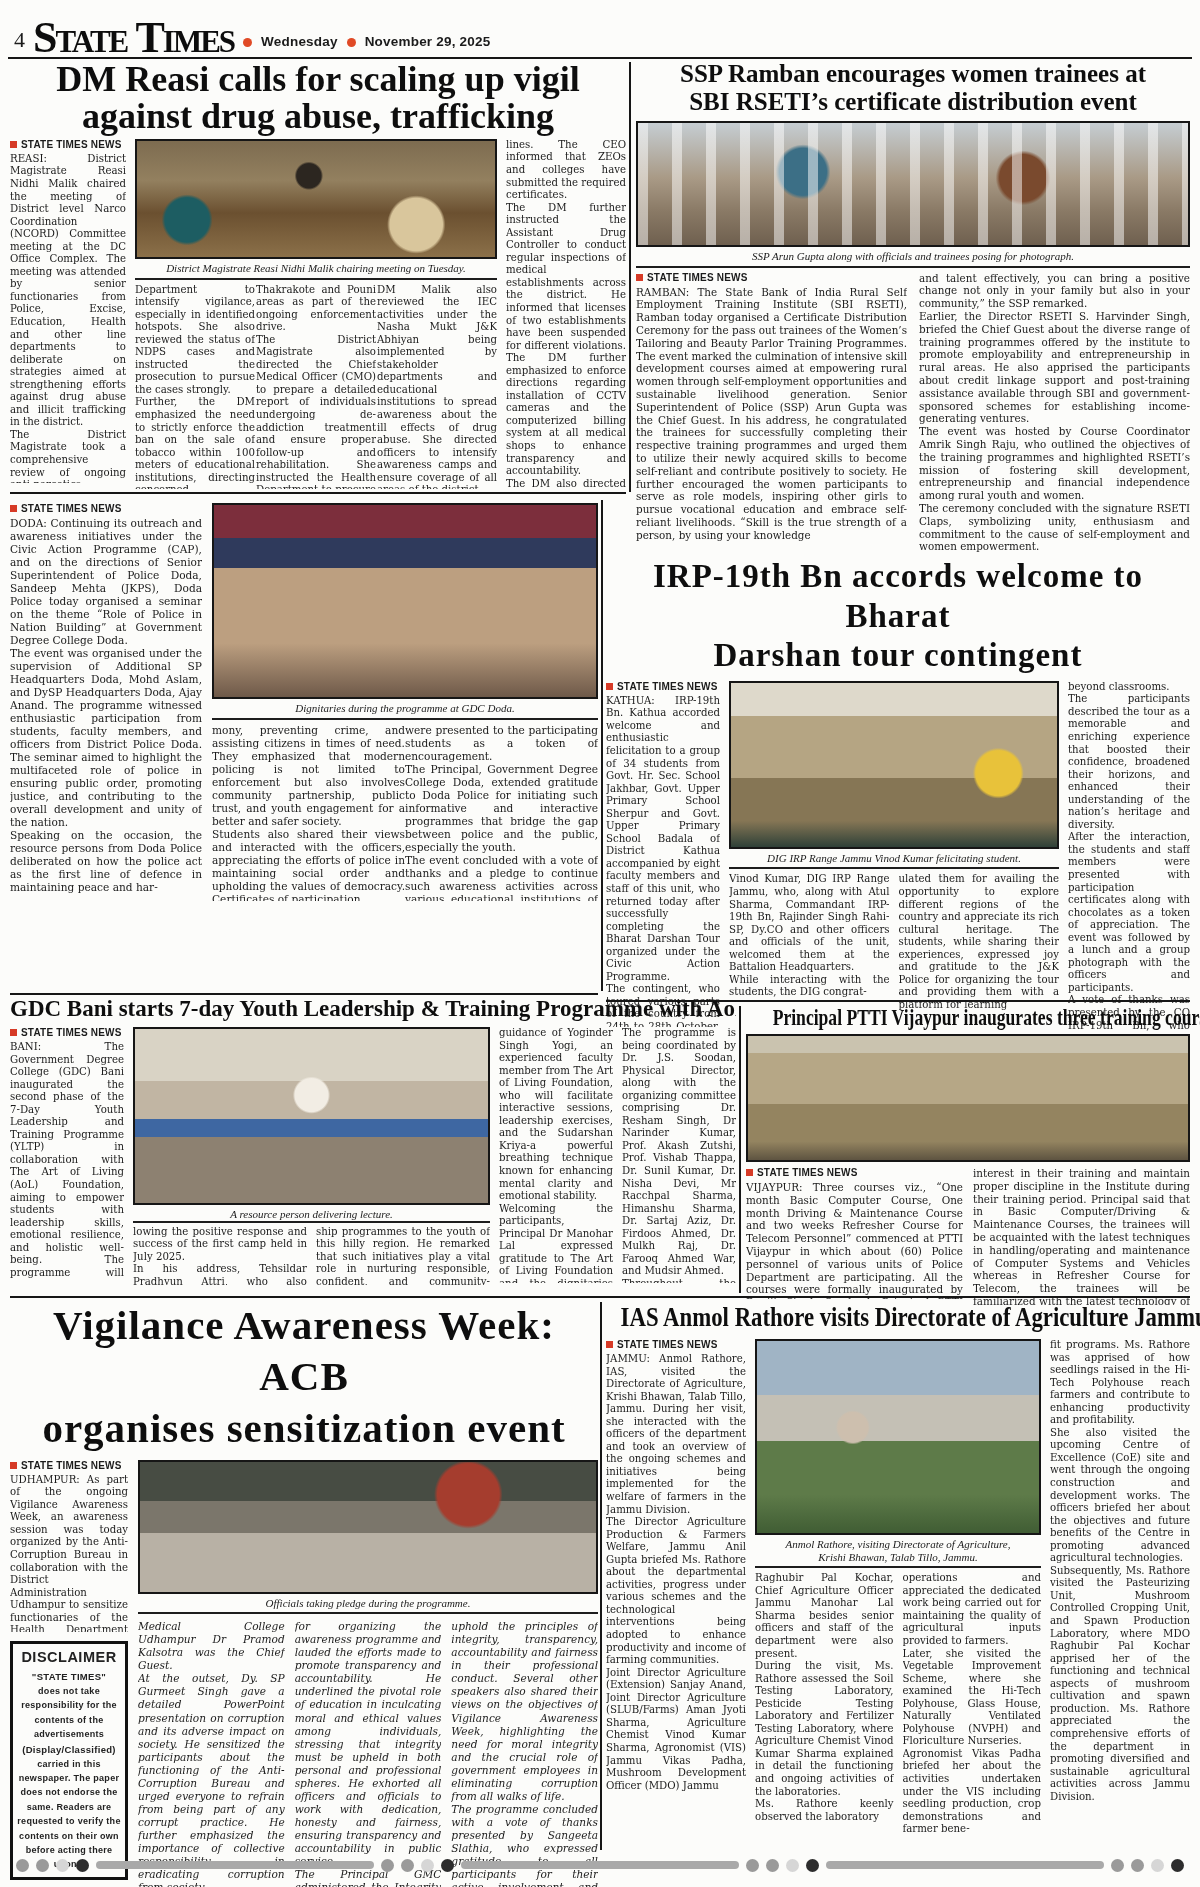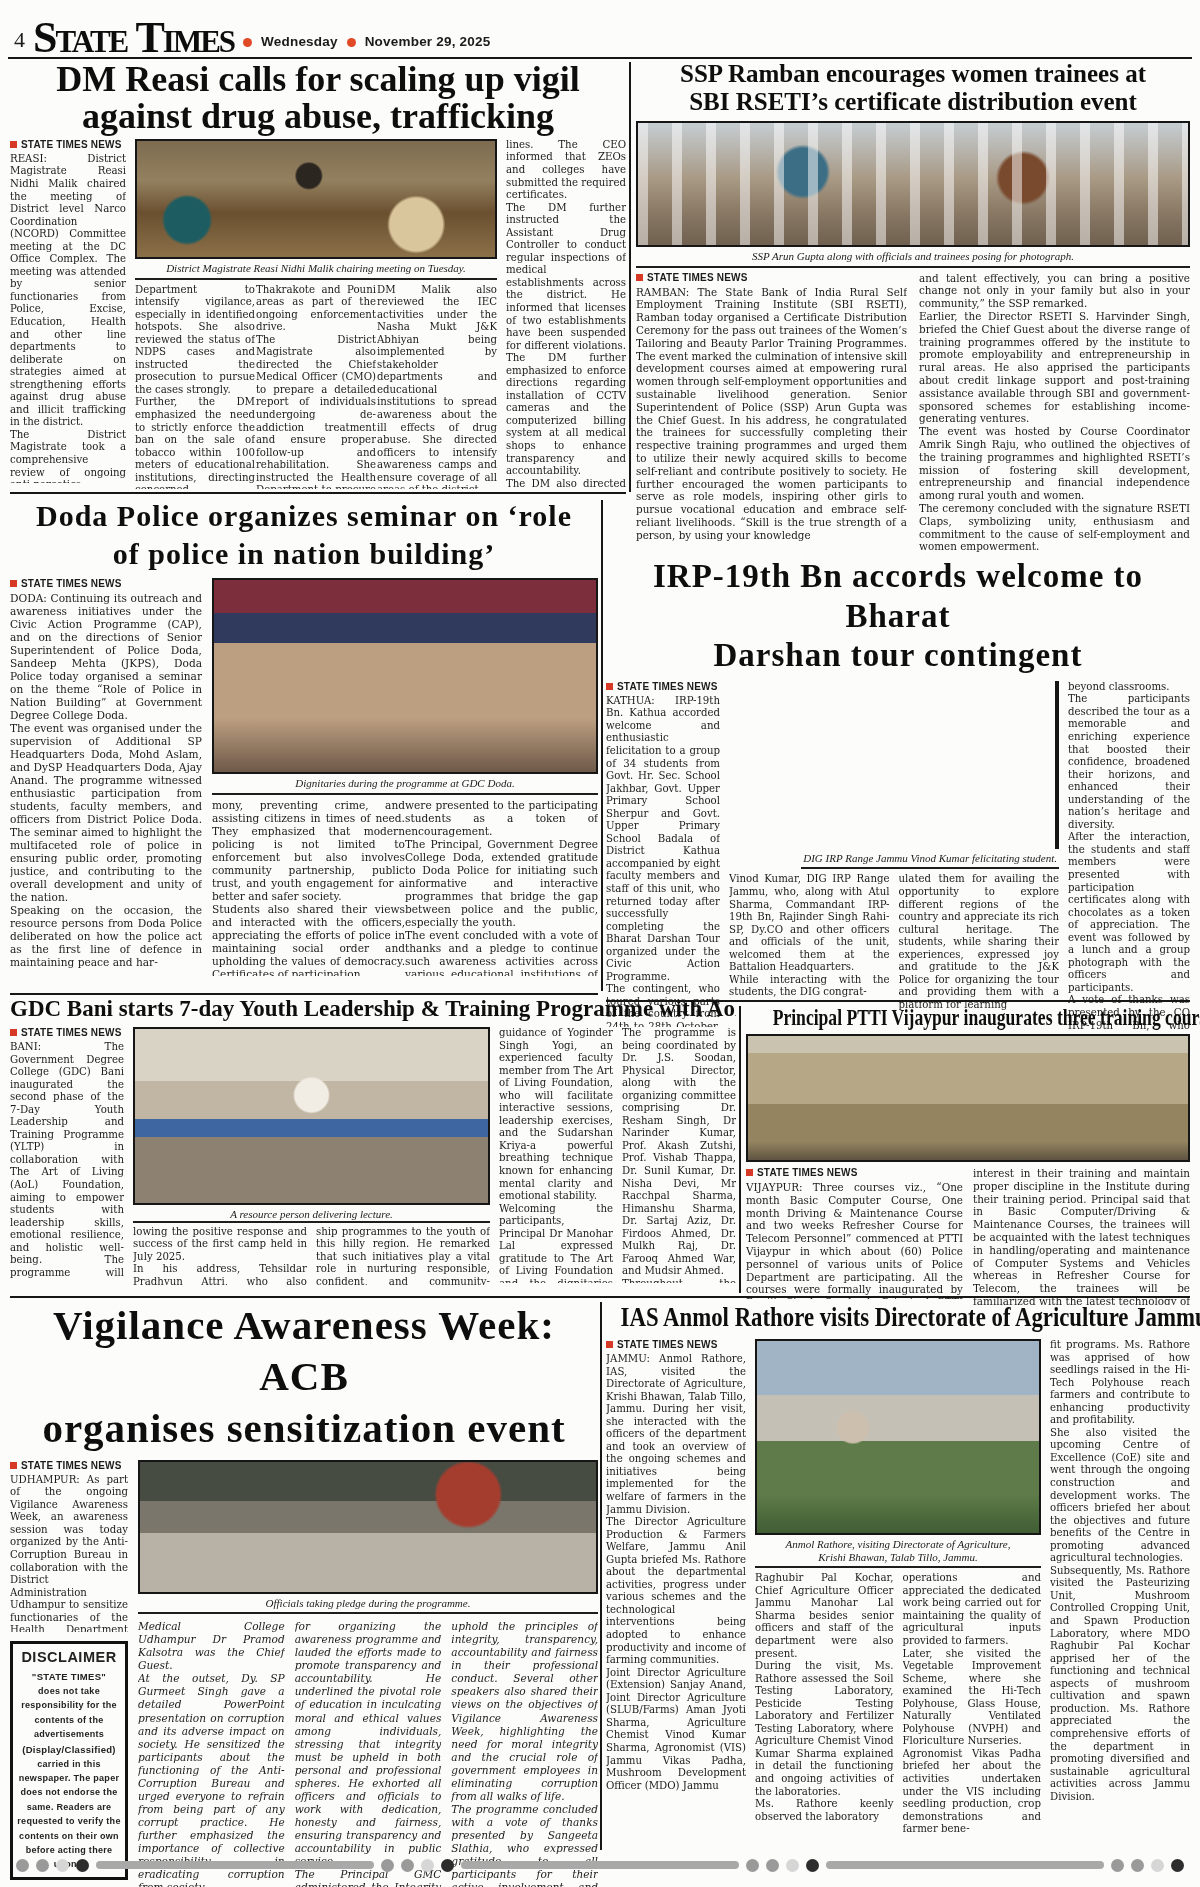--- a/index.html
+++ b/index.html
@@ -135,22 +135,20 @@
         <div class="col" style="height:268px;font-size:10.4px;">RAMBAN: The State Bank of India Rural Self Employment Training Institute (SBI RSETI), Ramban today organised a Certificate Distribution Ceremony for the pass out trainees of the Women’s Tailoring and Beauty Parlor Training Programmes. The event marked the culmination of intensive skill development courses aimed at empowering rural women through self-employment opportunities and sustainable livelihood generation. Senior Superintendent of Police (SSP) Arun Gupta was the Chief Guest. In his address, he congratulated the trainees for successfully completing their respective training programmes and urged them to utilize their newly acquired skills to become self-reliant and contribute positively to society. He further encouraged the women participants to serve as role models, inspiring other girls to pursue vocational education and embrace self-reliant livelihoods. “Skill is the true strength of a person, by using your knowledge</div>
       </div>
       <div class="col" style="flex:1;font-size:10.4px;">and talent effectively, you can bring a positive change not only in your family but also in your community,” the SSP remarked.
 Earlier, the Director RSETI S. Harvinder Singh, briefed the Chief Guest about the diverse range of training programmes offered by the institute to promote employability and entrepreneurship in rural areas. He also apprised the participants about credit linkage support and post-training assistance available through SBI and government-sponsored schemes for establishing income-generating ventures.
 The event was hosted by Course Coordinator Amrik Singh Raju, who outlined the objectives of the training programmes and highlighted RSETI’s mission of fostering skill development, entrepreneurship and financial independence among rural youth and women.
 The ceremony concluded with the signature RSETI Claps, symbolizing unity, enthusiasm and commitment to the cause of self-employment and women empowerment.</div>
     </div>
   </div>
 
   <div class="art" style="left:10px;top:497px;width:588px;height:494px;">
-    <h1 class="hl" style="font-size:30px;line-height:1.25;letter-spacing:1px;">Doda Police organizes seminar on ‘role
-of police in nation building’</h1>
     <div class="body-row" style="gap:10px;height:398px;margin-top:6px;">
       <div style="width:192px;flex:0 0 auto;">
         <div class="byline">
             <span class="sq"></span>
             <span>STATE TIMES NEWS</span>
           </div>
         <div class="col" style="height:378px;font-size:10.6px;">DODA: Continuing its outreach and awareness initiatives under the Civic Action Programme (CAP), and on the directions of Senior Superintendent of Police Doda, Sandeep Mehta (JKPS), Doda Police today organised a seminar on the theme “Role of Police in Nation Building” at Government Degree College Doda.
 The event was organised under the supervision of Additional SP Headquarters Doda, Mohd Aslam, and DySP Headquarters Doda, Ajay Anand. The programme witnessed enthusiastic participation from students, faculty members, and officers from District Police Doda. The seminar aimed to highlight the multifaceted role of police in ensuring public order, promoting justice, and contributing to the overall development and unity of the nation.
 Speaking on the occasion, the resource persons from Doda Police deliberated on how the police act as the first line of defence in maintaining peace and har-</div>
       </div>
@@ -176,21 +174,21 @@
     <div class="body-row" style="gap:9px;height:352px;margin-top:5px;">
       <div style="width:114px;flex:0 0 auto;">
         <div class="byline">
             <span class="sq"></span>
             <span>STATE TIMES NEWS</span>
           </div>
         <div class="col" style="height:332px;">KATHUA: IRP-19th Bn. Kathua accorded welcome and enthusiastic felicitation to a group of 34 students from Govt. Hr. Sec. School Jakhbar, Govt. Upper Primary School Sherpur and Govt. Upper Primary School Badala of District Kathua accompanied by eight faculty members and staff of this unit, who returned today after successfully completing the Bharat Darshan Tour organized under the Civic Action Programme.
 The contingent, who toured various parts of the country from 24th to 28th October, 2025, visited places of historical and cultural significance including Delhi, Mathura, Vrindavan, and Agra.
 The group was received by</div>
       </div>
-      <div style="flex:1;display:flex;flex-direction:column;min-width:0;align-items:flex-end;">
+      <div style="flex:1;display:flex;flex-direction:column;min-width:0;">
         <div class="photo ph-khaki-group" style="height:168px;"></div>
         <div class="caption cap-rule">DIG IRP Range Jammu Vinod Kumar felicitating student.</div>
         <div class="body-row" style="gap:9px;flex:1;margin-top:4px;">
           <div class="col" style="flex:1;">Vinod Kumar, DIG IRP Range Jammu, who, along with Atul Sharma, Commandant IRP-19th Bn, Rajinder Singh Rahi-SP, Dy.CO and other officers and officials of the unit, welcomed them at the Battalion Headquarters.
 While interacting with the students, the DIG congrat-</div>
           <div class="col" style="flex:1;">ulated them for availing the opportunity to explore different regions of the country and appreciate its rich cultural heritage. The students, while sharing their experiences, expressed joy and gratitude to the J&amp;K Police for organizing the tour and providing them with a platform for learning</div>
         </div>
       </div>
       <div class="col" style="width:122px;flex:0 0 auto;height:350px;">beyond classrooms.
 The participants described the tour as a memorable and enriching experience that boosted their confidence, broadened their horizons, and enhanced their understanding of the nation’s heritage and diversity.

